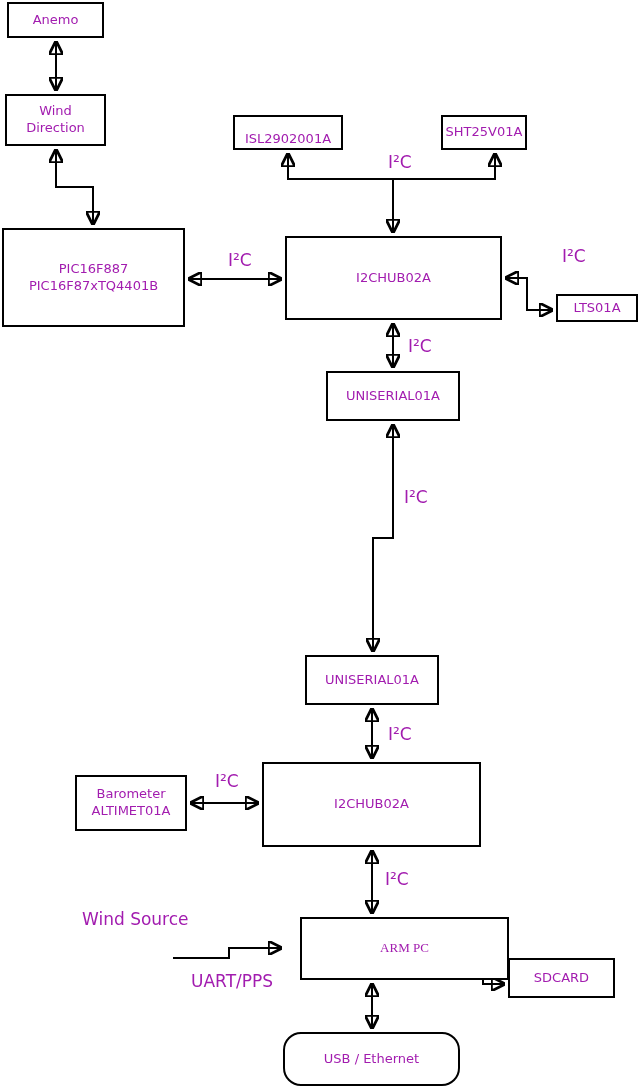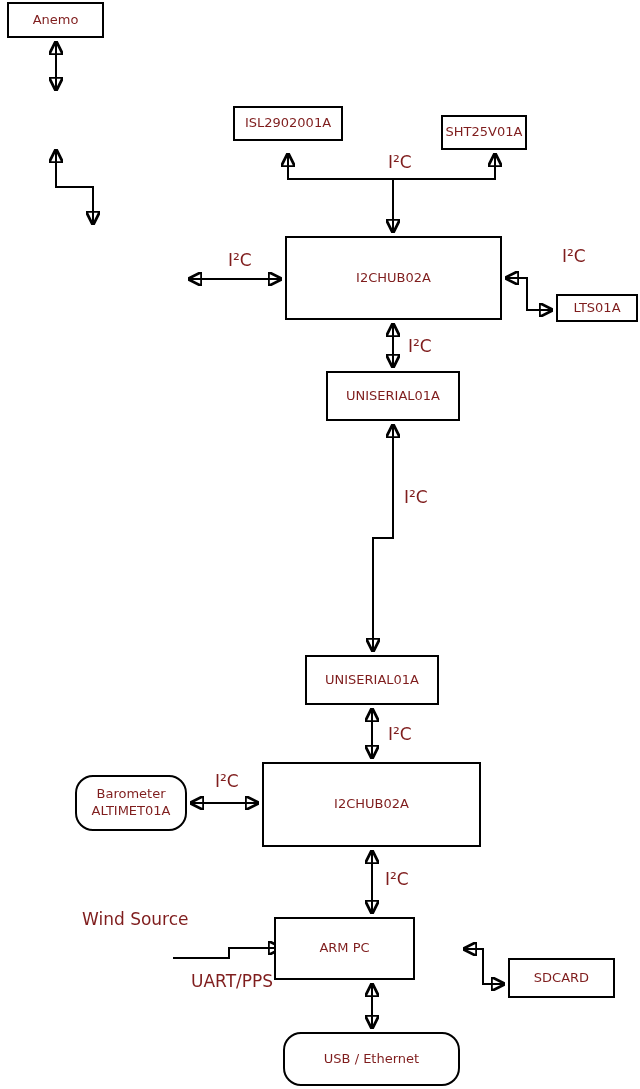--- a/index.html
+++ b/index.html
@@ -6,21 +6,21 @@
     margin: 0;
     padding: 0;
     background: #ffffff;
   }
   .canvas {
     position: relative;
     width: 640px;
     height: 1089px;
     background: #ffffff;
     font-family: "DejaVu Sans", "Liberation Sans", sans-serif;
-    color: #7f1d1d;
+    color: #a21caf;
     overflow: hidden;
   }
   .wires {
     position: absolute;
     left: 0;
     top: 0;
     width: 640px;
     height: 1089px;
   }
   .wires path, .wires polyline {
@@ -44,30 +44,30 @@
   }
   .edge-label {
     position: absolute;
     font-size: 17px;
     white-space: nowrap;
   }
   
   .n-anemo      { left: 7px;   top: 2px;    width: 97px;  height: 36px; }
   .n-wind       { left: 5px;   top: 94px;   width: 101px; height: 52px; }
   .n-pic        { left: 2px;   top: 228px;  width: 183px; height: 99px; }
-  .n-isl        { left: 233px; top: 106px;  width: 110px; height: 35px; }
+  .n-isl        { left: 233px; top: 115px;  width: 110px; height: 35px; justify-content: flex-end; }
   .n-sht        { left: 441px; top: 115px;  width: 86px; height: 35px; }
   .n-hub1       { left: 285px; top: 236px;  width: 217px; height: 84px; }
   .n-lts        { left: 556px; top: 294px;  width: 82px;  height: 28px; }
   .n-uniserial1 { left: 326px; top: 371px;  width: 134px; height: 50px; }
   .n-uniserial2 { left: 305px; top: 655px;  width: 134px; height: 50px; }
   .n-hub2       { left: 262px; top: 762px;  width: 219px; height: 85px; }
-  .n-baro       { left: 75px;  top: 775px;  width: 112px; height: 56px; border-radius: 18px; }
+  .n-baro       { left: 75px;  top: 775px;  width: 112px; height: 56px; }
   .n-gps        { left: 67px;  top: 937px;  width: 106px; height: 46px; }
-  .n-armpc      { left: 274px; top: 917px;  width: 141px; height: 63px; }
+  .n-armpc      { left: 300px; top: 917px;  width: 209px; height: 63px; font-family: Liberation Serif, serif; }
   .n-sdcard     { left: 508px; top: 958px;  width: 107px; height: 40px; }
   .n-usb        { left: 283px; top: 1032px; width: 177px; height: 54px; border-radius: 18px; }
   
   .l-i2c-pic-hub1   { left: 228px; top: 250px; }
   .l-i2c-sensors    { left: 388px; top: 152px; }
   .l-i2c-lts        { left: 562px; top: 246px; }
   .l-i2c-hub1-uni1  { left: 408px; top: 336px; }
   .l-i2c-long       { left: 404px; top: 487px; }
   .l-i2c-uni2-hub2  { left: 388px; top: 724px; }
   .l-i2c-baro       { left: 215px; top: 771px; }
@@ -112,21 +112,29 @@
 
     <path d="M464,949 L483,949 L483,984 L504,984" marker-start="url(#arr)" marker-end="url(#arr)"></path>
 
     <path d="M372,984 L372,1028" marker-start="url(#arr)" marker-end="url(#arr)"></path>
   </svg>
 
   <div class="node n-anemo">
     <span>Anemo</span>
   </div>
 
+  <div class="node n-wind">
+    <span>Wind</span>
+    <span>Direction</span>
+  </div>
 
+  <div class="node n-pic">
+    <span>PIC16F887</span>
+    <span>PIC16F87xTQ4401B</span>
+  </div>
 
   <div class="node n-isl">
     <span>ISL2902001A</span>
   </div>
 
   <div class="node n-sht">
     <span>SHT25V01A</span>
   </div>
 
   <div class="node n-hub1">

